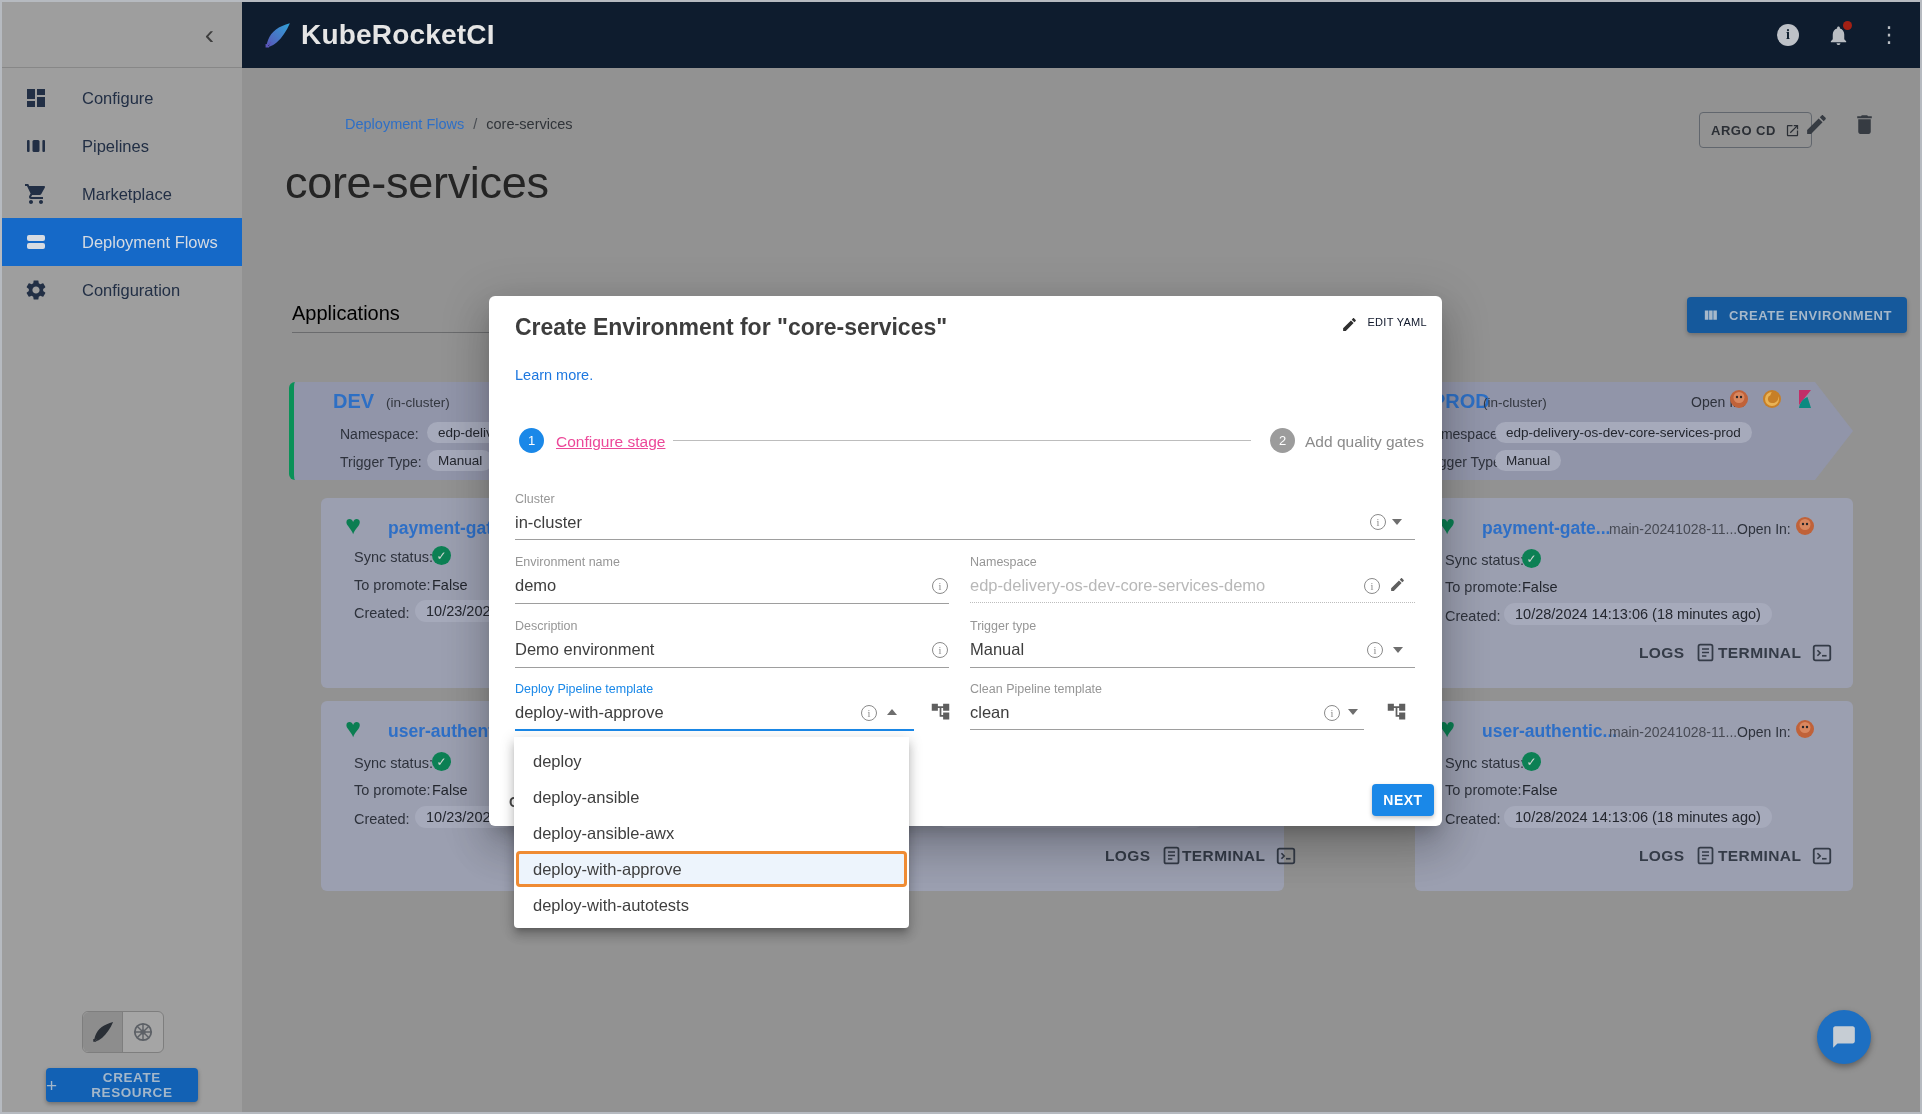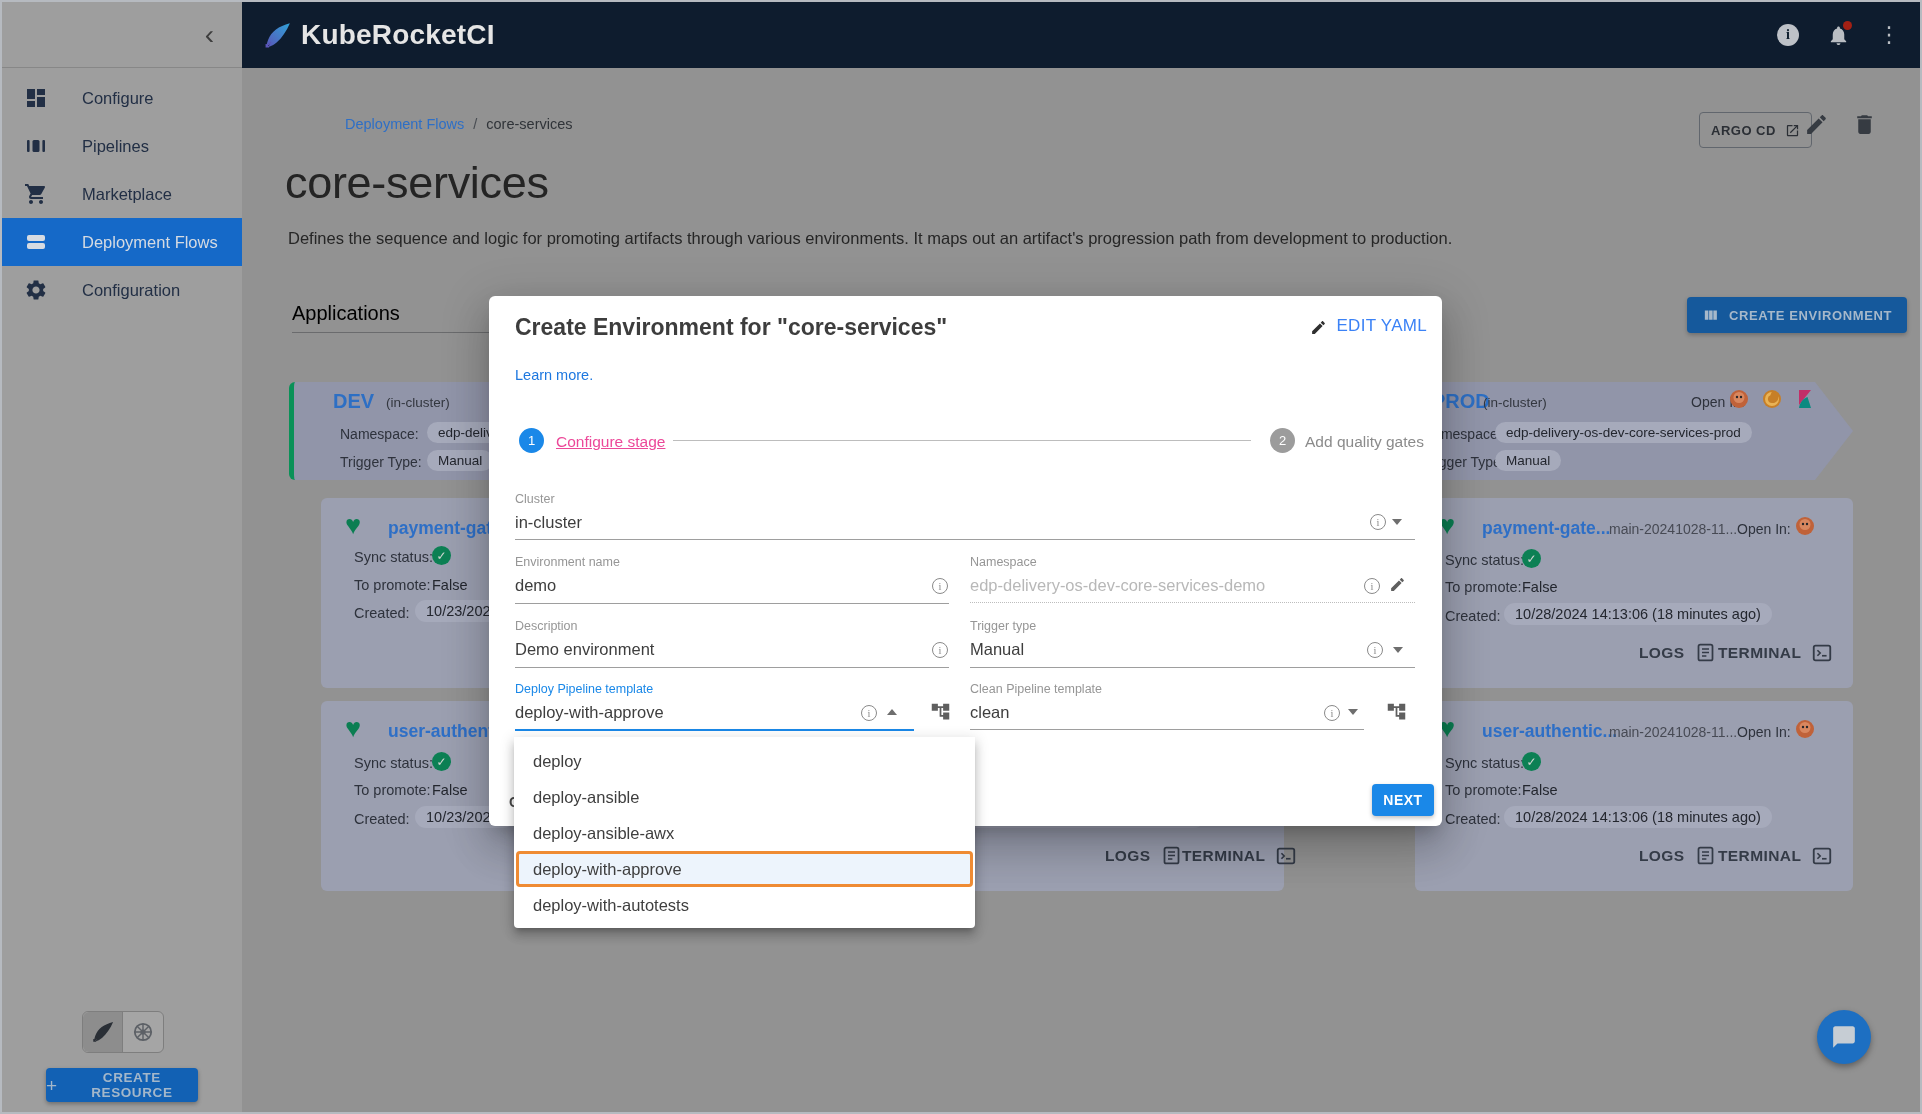--- a/index.html
+++ b/index.html
@@ -71,43 +71,43 @@
   .check{position:absolute;width:19px;height:19px;border-radius:50%;background:#0c8054;color:#cfd6d2;font-size:12px;
          display:flex;align-items:center;justify-content:center;}
   .plain-val{position:absolute;font-size:14.5px;color:#23262e;}
   .tbtn{position:absolute;display:flex;align-items:center;gap:10px;background:none;border:none;cursor:pointer;
         font-family:inherit;font-size:15.5px;font-weight:700;letter-spacing:.4px;color:#343b47;}
 
   
   .modal{position:absolute;left:487px;top:294px;width:953px;height:530px;background:#ffffff;border-radius:6px;z-index:10;
          box-shadow:0 11px 15px -7px rgba(0,0,0,.2),0 24px 38px 3px rgba(0,0,0,.14),0 9px 46px 8px rgba(0,0,0,.12);}
   .m-title{position:absolute;left:26px;top:18px;font-size:23px;color:#3d3d3d;}
-  .m-edit{position:absolute;right:15px;top:20px;display:flex;align-items:flex-end;gap:9px;background:none;border:none;
-          cursor:pointer;font-family:inherit;font-size:17px;font-weight:500;letter-spacing:.3px;color:#3b82f6;}
+  .m-edit{position:absolute;right:15px;top:20px;display:flex;align-items:flex-start;gap:9px;background:none;border:none;
+          cursor:pointer;font-family:inherit;font-size:11px;font-weight:500;letter-spacing:.3px;color:#0f172a;}
   .m-learn{position:absolute;left:26px;top:71px;font-size:14.5px;color:#1e78e0;cursor:pointer;}
   .step-circle{position:absolute;width:25px;height:25px;border-radius:50%;color:#fff;font-size:13px;
                display:flex;align-items:center;justify-content:center;}
   .step-lbl{position:absolute;font-size:15.5px;}
   .f-label{position:absolute;font-size:12.5px;color:#969696;}
   .f-value{position:absolute;font-size:16.5px;color:#3e3e3e;white-space:nowrap;cursor:text;}
   .f-line{position:absolute;height:1px;background:#9e9e9e;}
   .f-line.dotted{background:none;border-bottom:1px dotted #bdbdbd;}
   .info-i{position:absolute;width:16px;height:16px;border-radius:50%;border:1.4px solid #8a8a8a;color:#8a8a8a;
           font-size:10.5px;display:flex;align-items:center;justify-content:center;font-family:"Liberation Serif",serif;cursor:pointer;}
   .caret{position:absolute;width:0;height:0;border-left:5.5px solid transparent;border-right:5.5px solid transparent;cursor:pointer;}
   .caret.down{border-top:6px solid #6e6e6e;}
   .caret.up{border-bottom:6px solid #6e6e6e;}
   .m-cancel{position:absolute;left:12px;top:492px;background:none;border:none;cursor:pointer;font-family:inherit;
             font-size:14px;font-weight:700;letter-spacing:.7px;color:#474747;padding:6px 8px;}
   .m-next{position:absolute;left:883px;top:488px;width:62px;height:32px;background:#1a88e8;color:#fff;border:none;
           border-radius:4px;font-family:inherit;font-size:14px;font-weight:700;letter-spacing:.5px;cursor:pointer;
           box-shadow:0 2px 4px rgba(0,0,0,.25);}
 
   
-  .dropdown{position:absolute;left:512px;top:735px;width:461px;height:191px;background:#fff;border-radius:0 0 4px 4px;
+  .dropdown{position:absolute;left:512px;top:735px;width:395px;height:191px;background:#fff;border-radius:0 0 4px 4px;
             padding:6px 0;z-index:20;
             box-shadow:0 5px 5px -3px rgba(0,0,0,.2),0 8px 10px 1px rgba(0,0,0,.14),0 3px 14px 2px rgba(0,0,0,.12);}
   .dd-item{height:36px;display:flex;align-items:center;padding-left:19px;font-size:16.5px;color:#3f3f3f;cursor:pointer;}
   .dd-item.selected{margin:0 2px;border:3px solid #ef8b33;border-radius:4px;background:#edf4fc;padding-left:14px;}
 
   
   .fab{position:absolute;left:1815px;top:1008px;width:54px;height:54px;border-radius:50%;background:#1d6fc2;border:none;
        display:flex;align-items:center;justify-content:center;cursor:pointer;box-shadow:0 3px 6px rgba(0,0,0,.35);z-index:6;}
 </style>
 </head>
@@ -220,21 +220,20 @@
         <path d="M3 17.25V21h3.75L17.81 9.94l-3.75-3.75L3 17.25zM20.71 7.04c.39-.39.39-1.02 0-1.41l-2.34-2.34c-.39-.39-1.02-.39-1.41 0l-1.83 1.83 3.75 3.75 1.83-1.83z"></path>
       </svg>
   </button>
   <button class="icon-btn abs" style="left:1850px;top:110px;z-index:1">
     <svg width="25" height="25" viewBox="0 0 24 24" fill="#363b42">
         <path d="M6 19c0 1.1.9 2 2 2h8c1.1 0 2-.9 2-2V7H6v12zM19 4h-3.5l-1-1h-5l-1 1H5v2h14V4z"></path>
       </svg>
   </button>
 
   <h1 class="page-title">core-services</h1>
-  <p class="page-desc">Defines the sequence and logic for promoting artifacts through various environments. It maps out an artifact's progression path from development to production.</p>
 
   <div class="apps-filter">
     <div class="t">Applications</div>
     <div class="u"></div>
   </div>
 
   <button class="create-env">
     <svg width="17" height="17" viewBox="0 0 24 24" fill="#a6b8ca">
         <path d="M10 18h5V5h-5v13zm-6 0h5V5H4v13zM16 5v13h5V5h-5z"></path>
       </svg>

